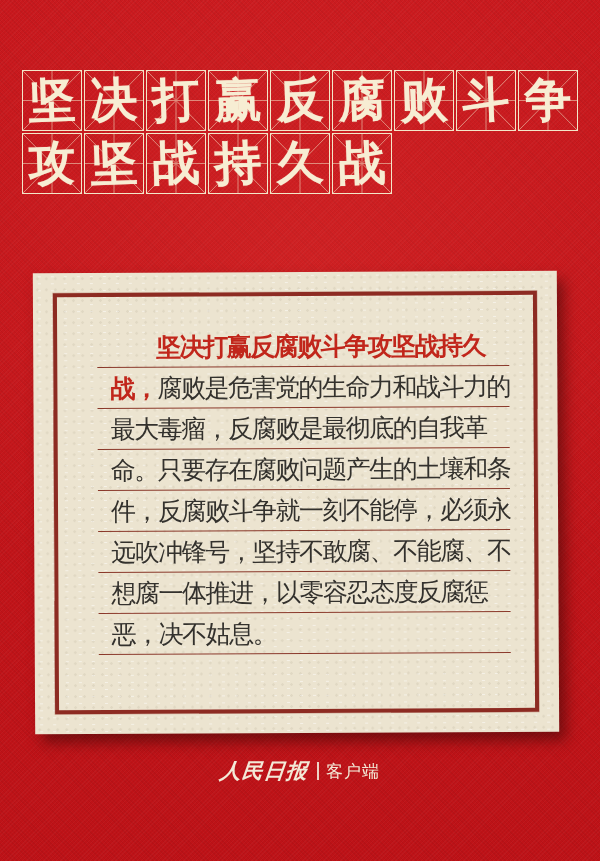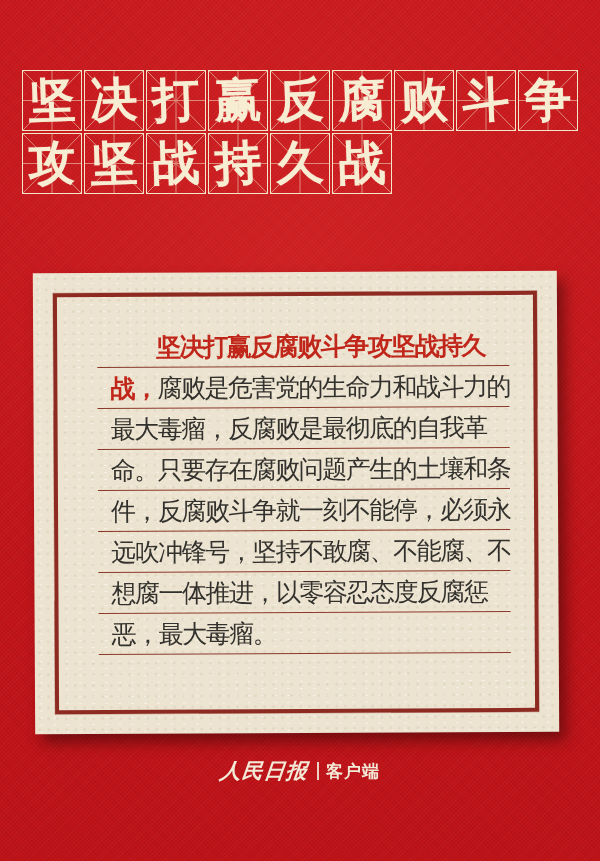--- a/index.html
+++ b/index.html
@@ -102,21 +102,21 @@
     transform:skewX(-6deg);
   }
   .footer-divider{
     width:2px;height:18px;
     background:var(--footer-text);
     margin:0 7px 0 9px;
     opacity:0.9;
   }
   .client-label{
     font-size:17px;
-    font-weight:bold;
+    font-weight:normal;
     letter-spacing:1px;
   }
 </style>
 </head>
 <body>
 
 <div class="banner">
     <div class="grid-row">
       <div class="grid-cell">
         <svg viewBox="0 0 60 60" preserveAspectRatio="none">
@@ -216,21 +216,21 @@
 <div class="card">
   <div class="card-inner-border"></div>
   <div class="quote-text">
       <div class="text-line indent"><span class="seg red">坚决打赢反腐败斗争攻坚战持久</span></div>
       <div class="text-line"><span class="seg red">战，</span><span class="seg">腐败是危害党的生命力和战斗力的</span></div>
       <div class="text-line"><span class="seg">最大毒瘤，反腐败是最彻底的自我革</span></div>
       <div class="text-line"><span class="seg">命。只要存在腐败问题产生的土壤和条</span></div>
       <div class="text-line"><span class="seg">件，反腐败斗争就一刻不能停，必须永</span></div>
       <div class="text-line"><span class="seg">远吹冲锋号，坚持不敢腐、不能腐、不</span></div>
       <div class="text-line"><span class="seg">想腐一体推进，以零容忍态度反腐惩</span></div>
-      <div class="text-line"><span class="seg">恶，最大毒瘤。</span></div>
+      <div class="text-line"><span class="seg">恶，决不姑息。</span></div>
     </div>
 </div>
 
 <div class="footer">
   <span class="brand-wordmark">人民日报</span>
   <span class="footer-divider"></span>
   <span class="client-label">客户端</span>
 </div>
 
 </body></html>

